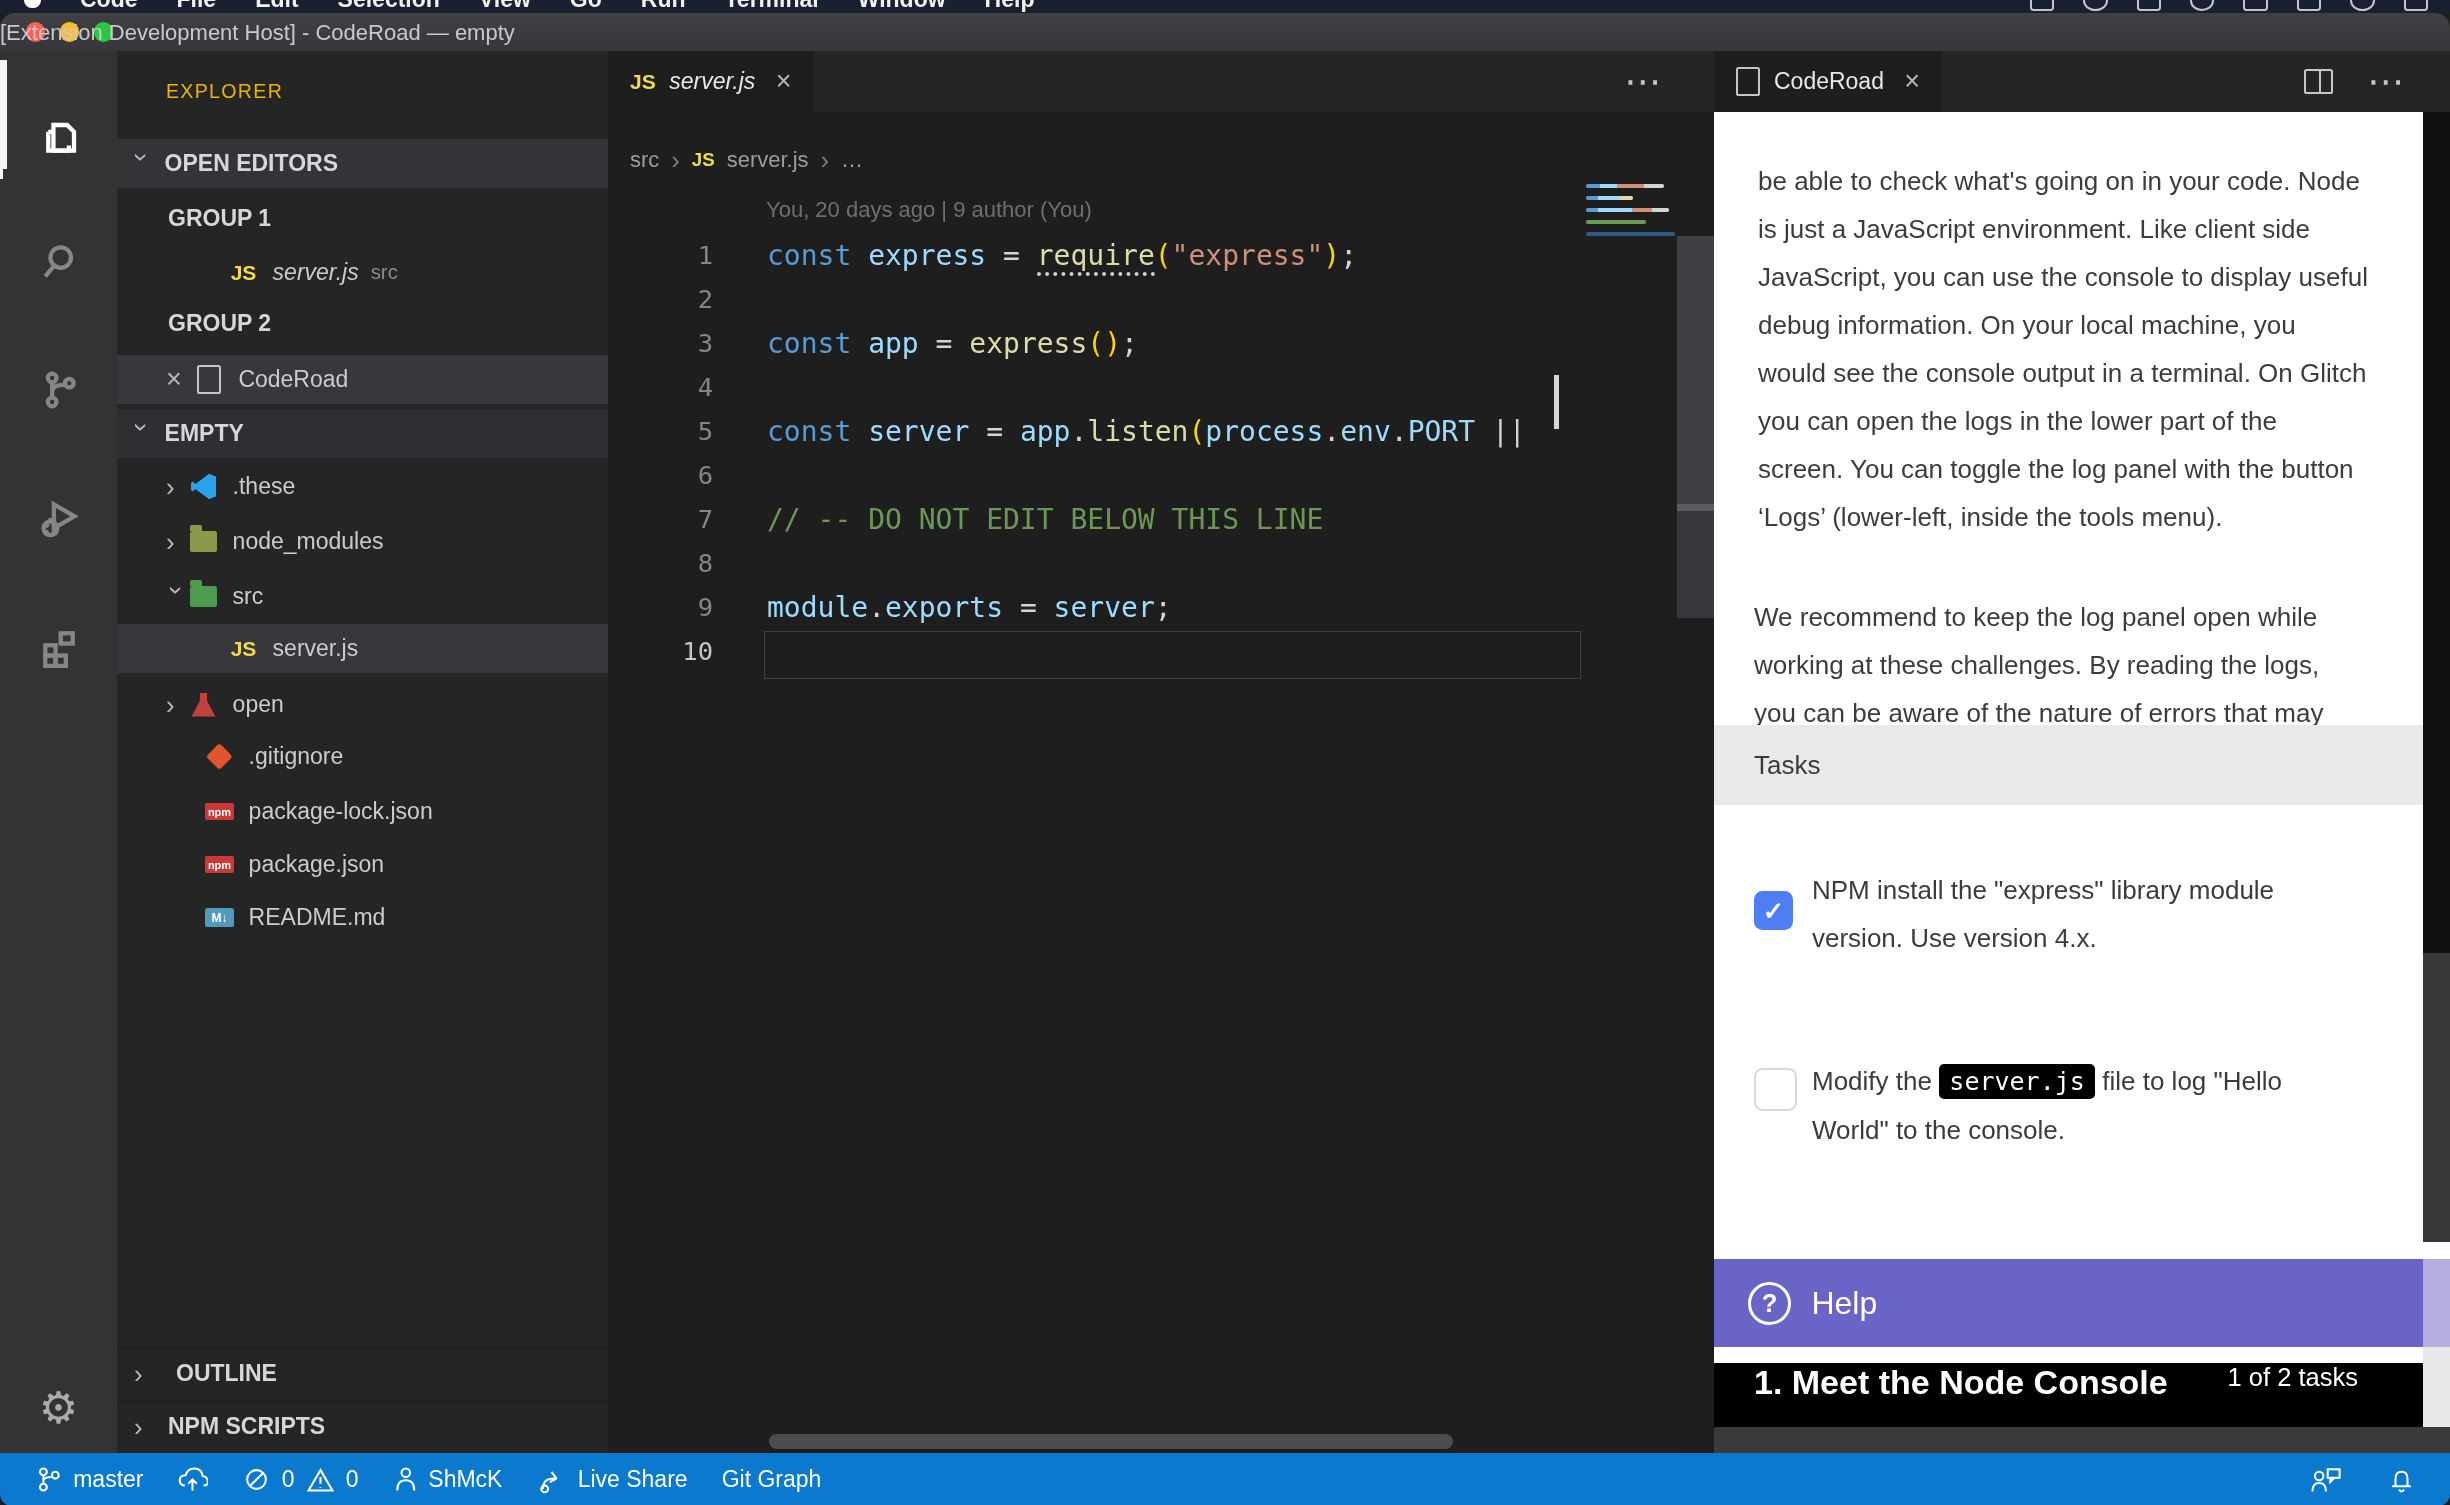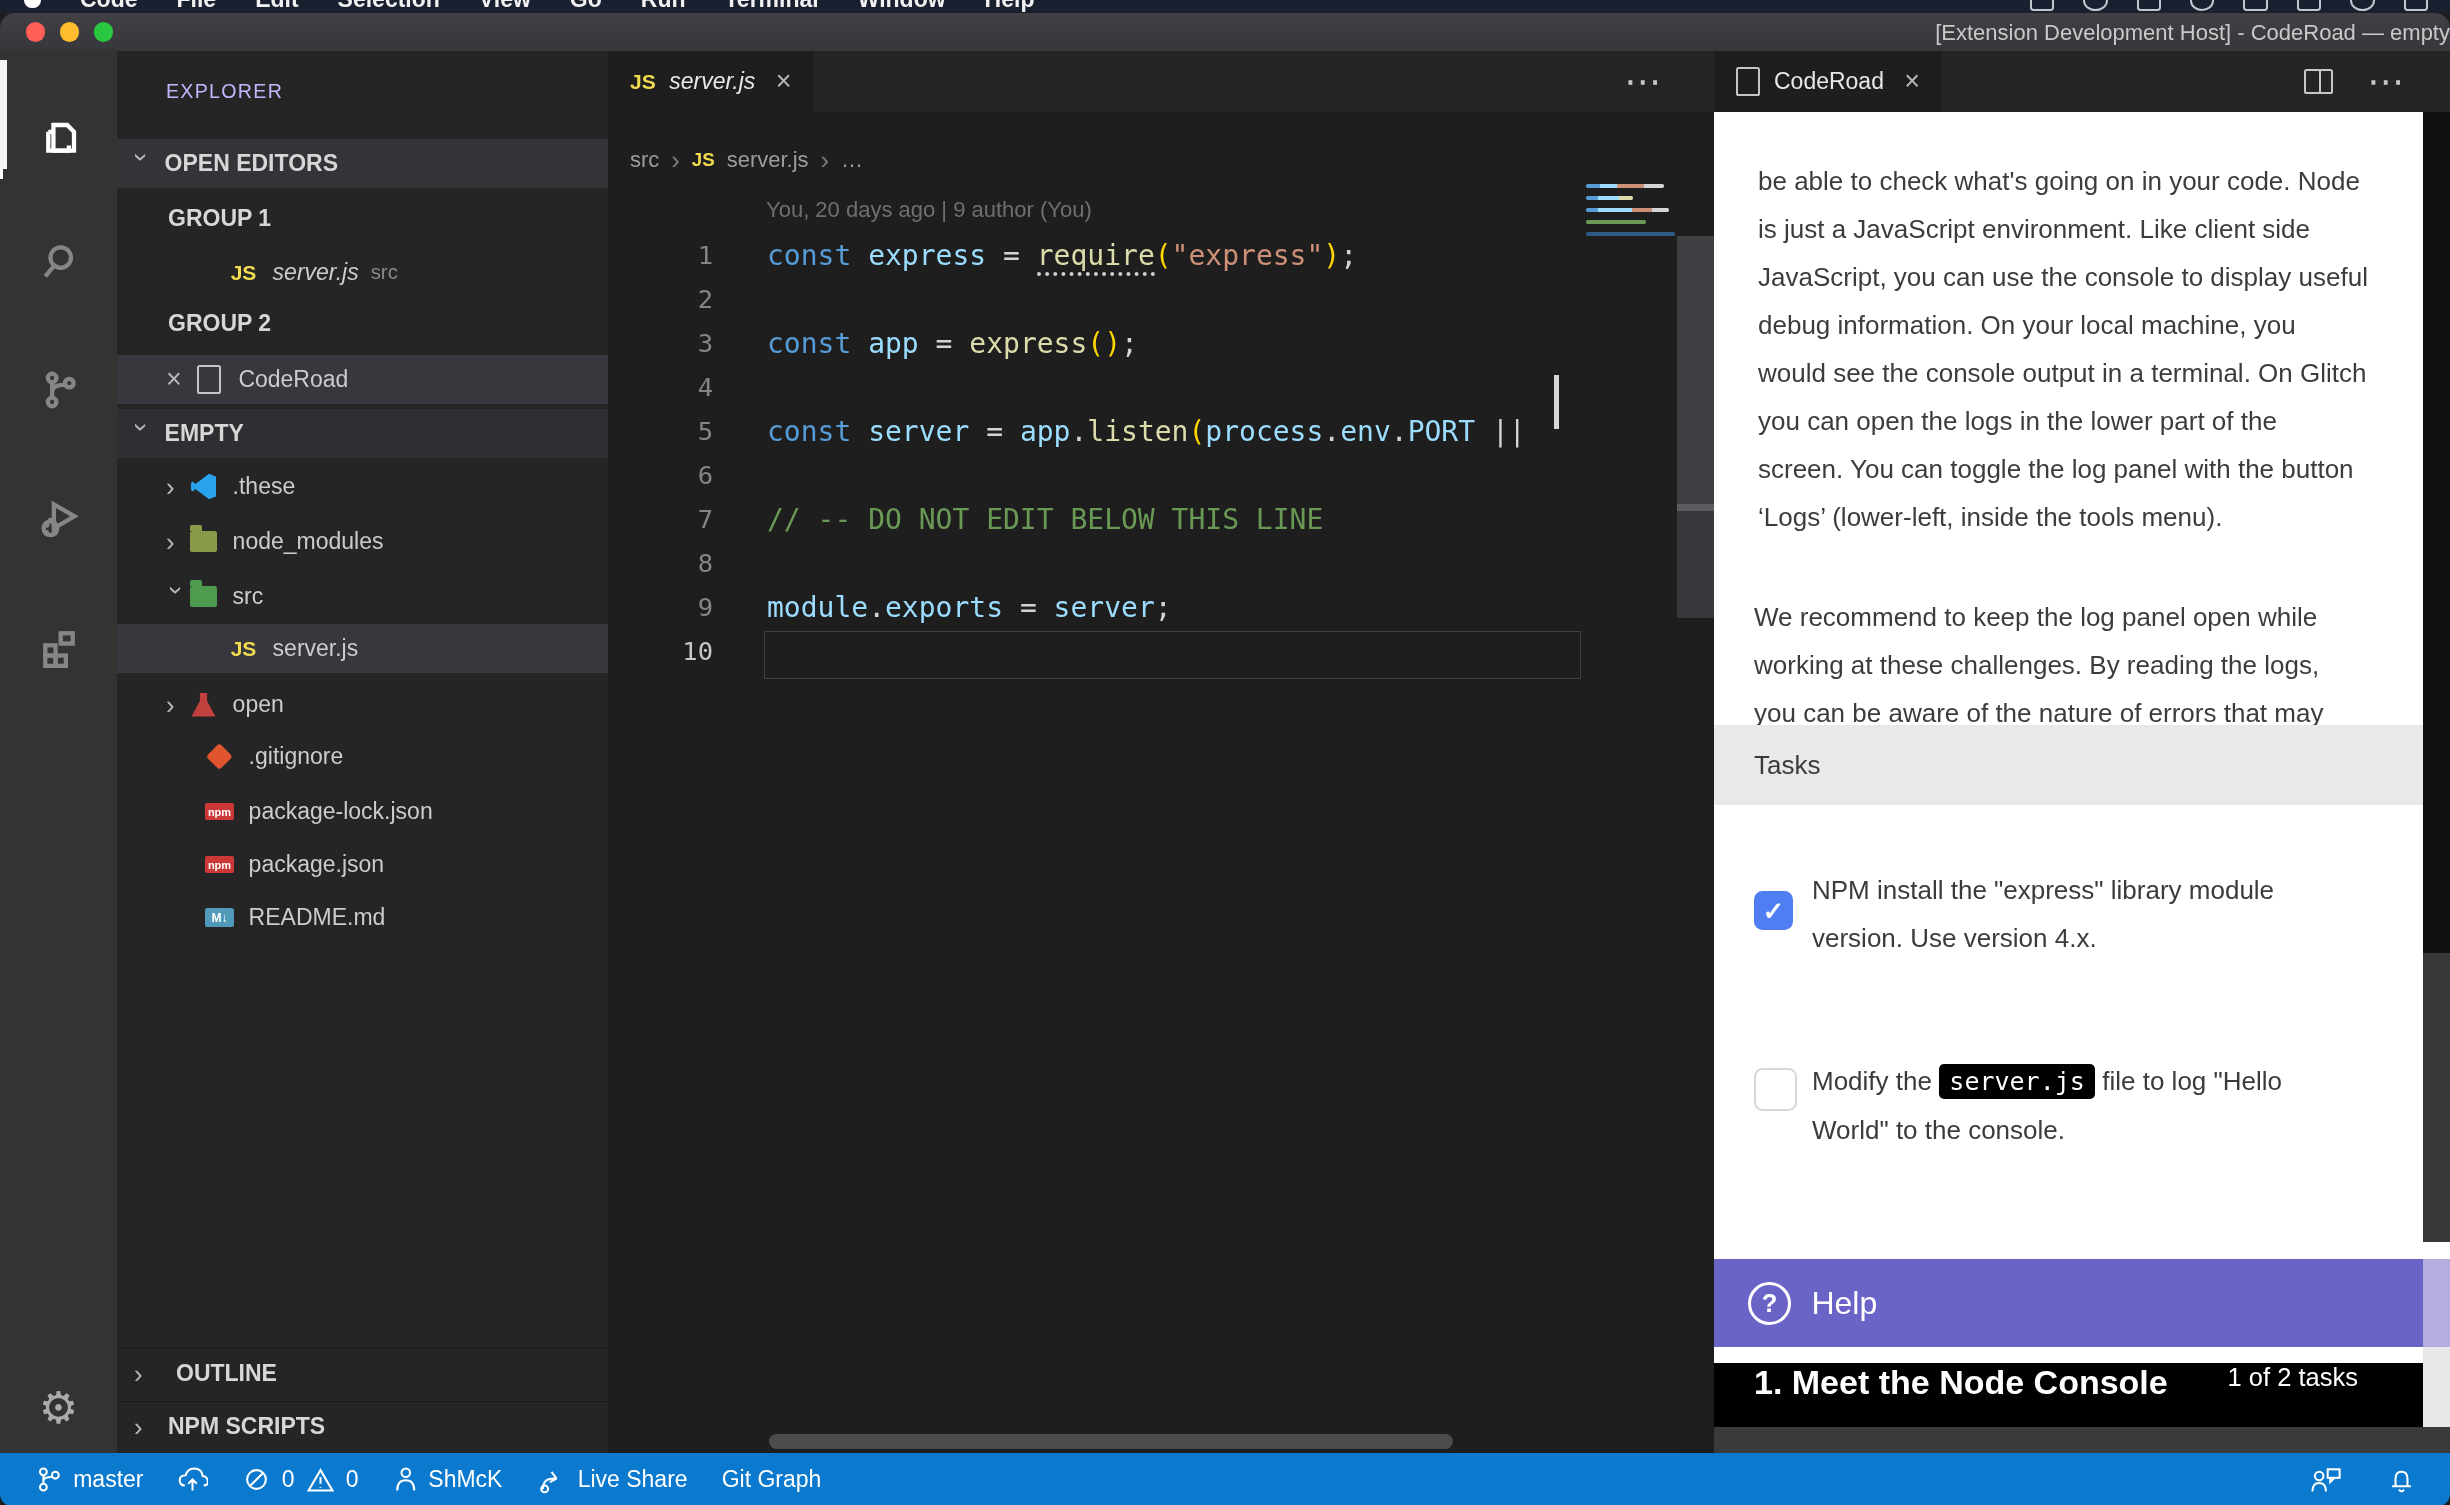--- a/index.html
+++ b/index.html
@@ -13,33 +13,33 @@
   #menubar .applogo{width:17px;height:17px;background:#fff;border-radius:50% 50% 45% 45%;}
   #menu-right{position:absolute;right:22px;top:-10.2px;display:flex;gap:29px;opacity:.85;}
   #menu-right i{display:block;width:20.4px;height:17px;border:2.6px solid #dfe3ea;border-radius:3.4px;}
   #menu-right i.c{border-radius:50%;}
   
   #titlebar{left:0;top:12.8px;width:2450px;height:38px;background:linear-gradient(#404045,#37373b);
     border-radius:15.3px 15.3px 0 0;border-bottom:0.9px solid #252528;}
   .lights{position:absolute;left:25.5px;top:9.4px;display:flex;gap:14.5px;}
   .lights span{width:19.6px;height:19.6px;border-radius:50%;display:block;}
   .lt-close{background:#ff5f57;} .lt-min{background:#febc2e;} .lt-max{background:#2ac840;}
-  #win-title{position:absolute;left:0;right:0;top:6.8px;text-align:right;color:#c9c9c9;font-size:22px;}
+  #win-title{position:absolute;left:0;right:0;top:6.8px;text-align:left;color:#c9c9c9;font-size:22px;}
   
   #activitybar{left:0;top:51px;width:117px;height:1402px;background:#333333;}
   .act-item{position:absolute;left:0;width:117px;height:85px;display:flex;align-items:center;justify-content:center;}
   .act-item.active{border-left:3.4px solid #ffffff;}
   .act-item svg{stroke:#868686;fill:none;stroke-width:5;}
   .act-item.active svg{stroke:#ffffff;}
   #act-gear{position:absolute;left:0;bottom:20.4px;width:117px;text-align:center;color:#ababab;font-size:44px;}
   
   #sliver{left:0;top:60px;width:6.8px;height:109px;background:#f4f4f2;z-index:40;}
   
   #sidebar{left:117px;top:51px;width:492px;height:1402px;background:#252526;color:#cccccc;overflow:hidden;}
-  #sb-title{position:absolute;left:49px;top:29px;font-size:19.6px;letter-spacing:1.3px;color:#c4b5fd;}
+  #sb-title{position:absolute;left:49px;top:29px;font-size:19.6px;letter-spacing:1.3px;color:#eab308;}
   .row{position:absolute;left:0;width:492px;height:49px;display:flex;align-items:center;font-size:23px;color:#cccccc;}
   .band{background:#333338;}
   .band2{background:#2f2f33;}
   .sel{background:#37373d;}
   .bold{font-weight:700;color:#d7d7d7;}
   .chev{display:inline-block;width:22px;color:#b9b9b9;font-size:25.5px;line-height:22px;transform-origin:50% 50%;}
   .chev.down{transform:rotate(90deg);}
   .lbl{white-space:nowrap;}
   .suffix{color:#8a8a8a;font-size:20.4px;margin-left:12px;}
   .italic{font-style:italic;}

